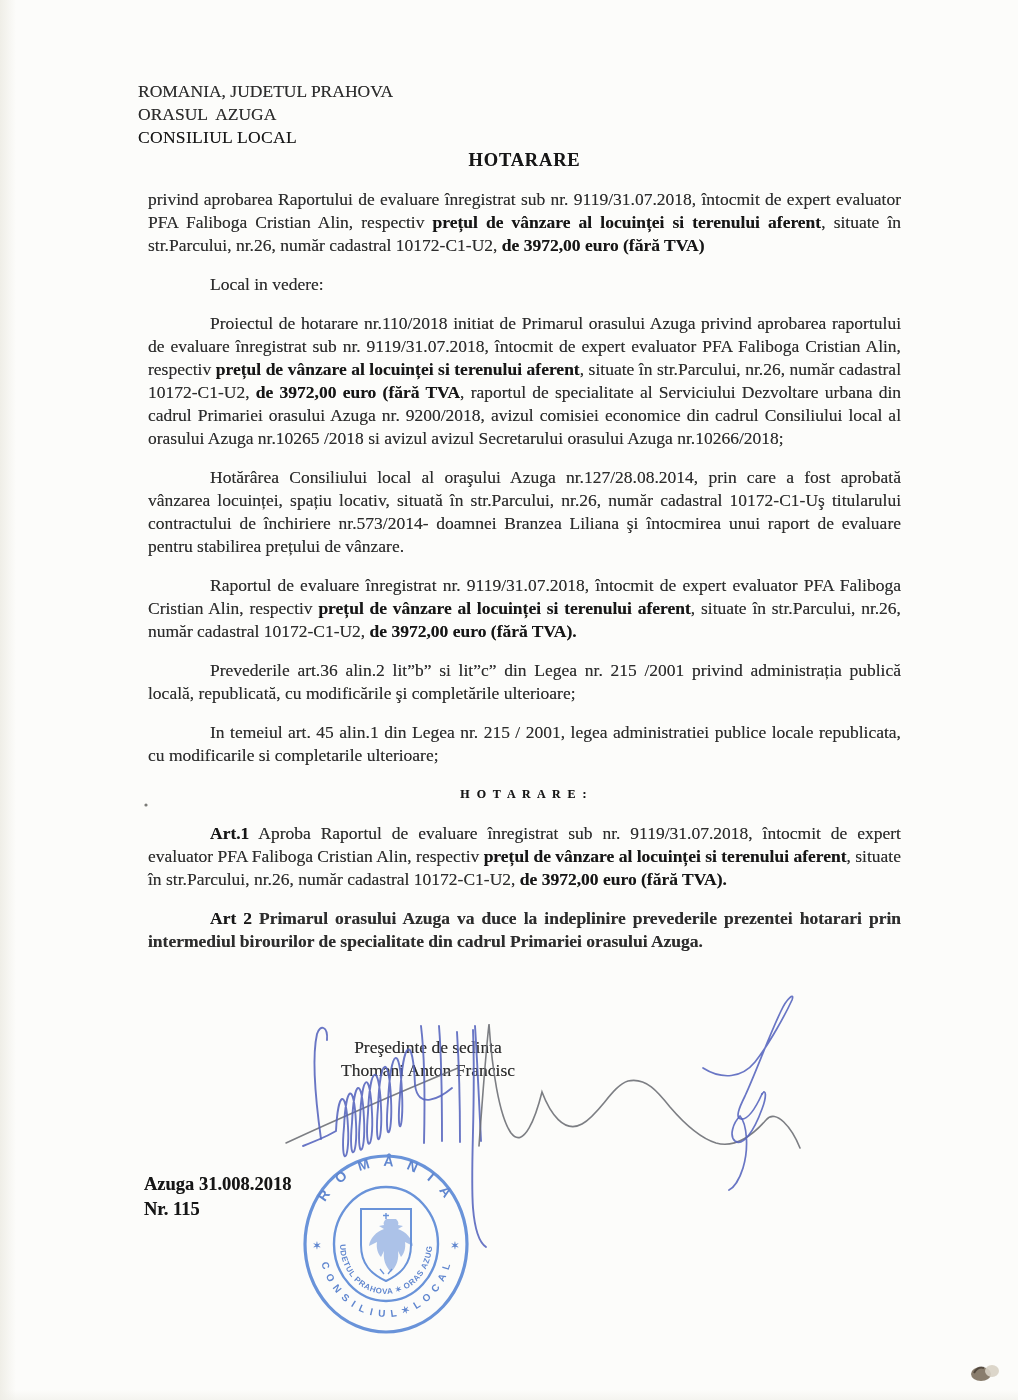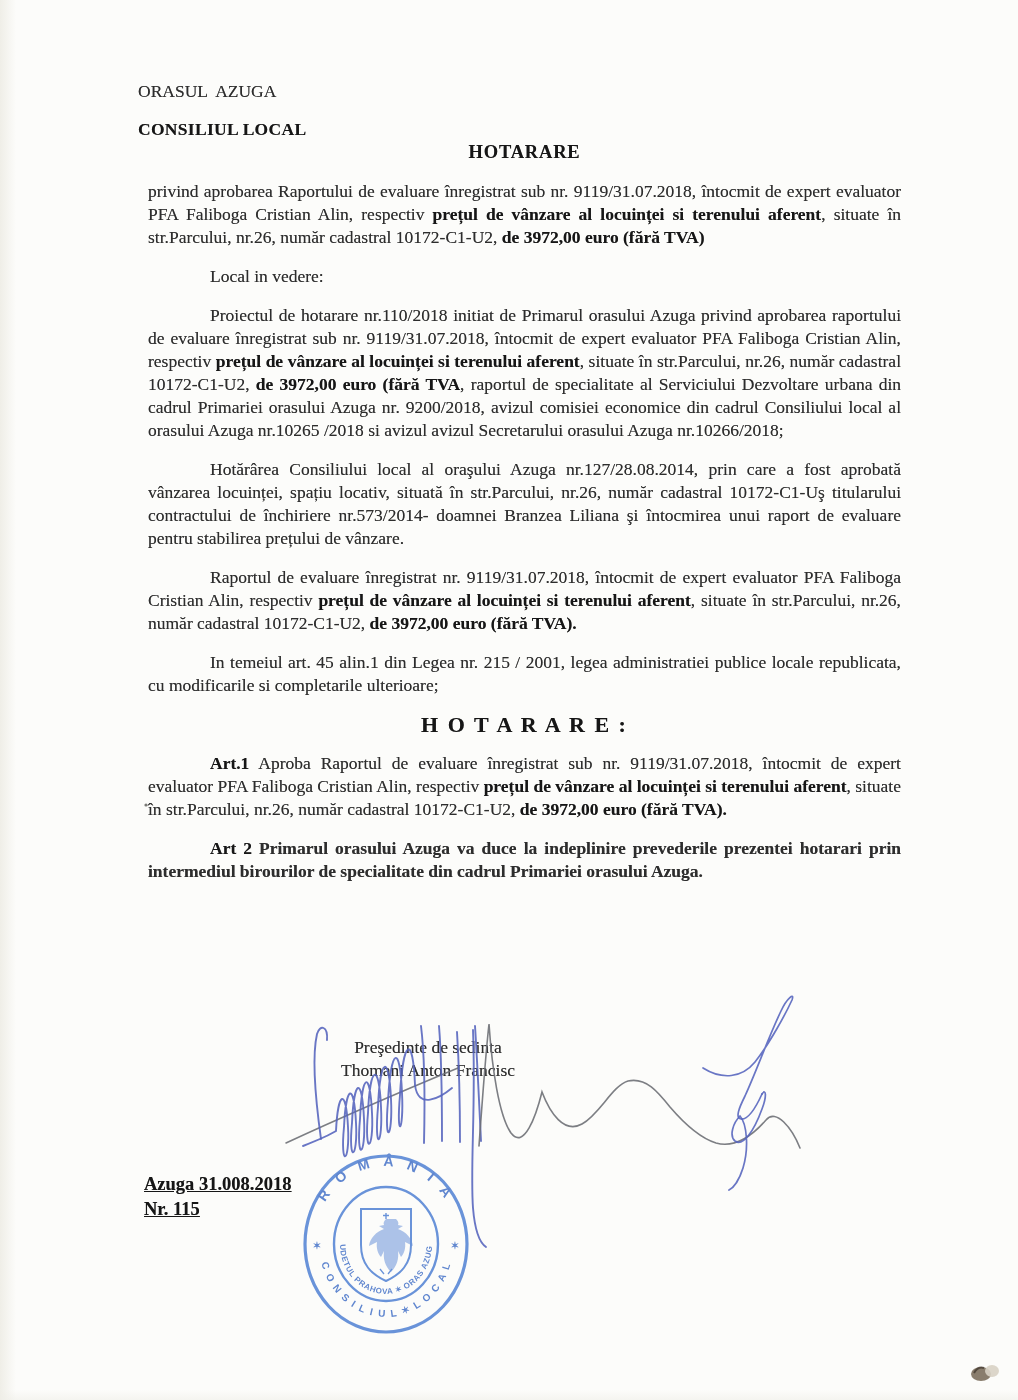--- a/index.html
+++ b/index.html
@@ -26,51 +26,50 @@
   }
   .doc{
     position:absolute;left:132px;top:80px;width:785px;
     font-size:17.5px;line-height:23px;
     text-align:justify;
     text-shadow:0 0 .5px rgba(45,45,45,.55);
   }
   .doc b{color:var(--ink-bold);}
   .header{text-align:left;margin-left:6px;}
   .header-line{white-space:pre;}
-  .hdr-bold{font-weight:bold;color:var(--ink-bold);letter-spacing:.3px;margin-top:15px;}
+  .hdr-bold{font-weight:normal;color:var(--ink-bold);letter-spacing:.3px;}
   .title{
     text-align:center;font-weight:bold;color:var(--ink-bold);
     margin-top:0;letter-spacing:.8px;font-size:18.5px;
   }
   p.para{margin:16px;}
   p.indent{text-indent:62px;}
   .gap-avand{margin-top:43px;}
   .adopt{
     margin-top:18px;padding-left:66px;font-weight:bold;color:var(--ink-bold);
     text-align:left;letter-spacing:.2px;
   }
   .decision-heading{
     margin-top:20px;text-align:center;font-weight:bold;color:var(--ink-bold);
-    font-size:22px;letter-spacing:2px;
+    font-size:12px;letter-spacing:2px;
   }
   .art1{margin-top:17px;}
   .art2{margin-top:23px;font-weight:bold;}
   .sig-block{
     position:absolute;font-size:17.5px;line-height:23px;
     text-shadow:0 0 .5px rgba(45,45,45,.5);
   }
   .sig-left{left:318px;top:1036px;width:220px;text-align:center;}
   .sig-right{left:662px;top:1036px;width:198px;text-align:left;}
   .sig-right .sig-name{text-align:center;padding-left:30px;}
   .footer{
     position:absolute;left:144px;top:1172px;
     font-weight:bold;color:var(--ink-bold);
     font-size:18.5px;line-height:25px;
     text-shadow:0 0 .5px rgba(20,20,20,.5);
-    text-decoration:underline;
   }
   .ink-overlay{
     position:absolute;left:0;top:0;width:1018px;height:1400px;
     pointer-events:none;
   }
   .ink-blue{stroke:var(--signature-blue);fill:none;stroke-linecap:round;opacity:.88;}
   .ink-gray{stroke:var(--signature-gray);fill:none;stroke-linecap:round;opacity:.9;}
   .stamp{
     position:absolute;left:300px;top:1152px;width:172px;height:184px;
     opacity:.82;filter:blur(.3px);
@@ -80,32 +79,34 @@
   .st-fill{fill:var(--stamp-blue);}
 </style>
 </head>
 <body>
 
 <div class="page">
 
   <div class="doc">
 
     <div class="header">
+      <div class="header-line">ROMANIA, JUDETUL PRAHOVA</div>
       <div class="header-line">ORASUL  AZUGA</div>
       <div class="header-line hdr-bold">CONSILIUL LOCAL</div>
     </div>
 
     <div class="title">HOTARARE</div>
 
     <p class="para"><span>privind aprobarea Raportului de evaluare înregistrat sub nr. 9119/31.07.2018, întocmit de expert evaluator PFA Faliboga Cristian Alin, respectiv </span><b>prețul de vânzare al locuinței si terenului aferent</b><span>, situate în str.Parcului, nr.26, număr cadastral 10172-C1-U2, </span><b>de 3972,00 euro (fără TVA)</b></p>
 
     <p class="para indent gap-avand"><span>Local in vedere:</span></p>
     <p class="para indent"><span>Proiectul de hotarare nr.110/2018 initiat de Primarul orasului Azuga privind aprobarea raportului de evaluare înregistrat sub nr. 9119/31.07.2018, întocmit de expert evaluator PFA Faliboga Cristian Alin, respectiv </span><b>prețul de vânzare al locuinței si terenului aferent</b><span>, situate în str.Parcului, nr.26, număr cadastral 10172-C1-U2, </span><b>de 3972,00 euro (fără TVA</b><span>, raportul de specialitate al Serviciului Dezvoltare urbana din cadrul Primariei orasului Azuga nr. 9200/2018, avizul comisiei economice din cadrul Consiliului local al orasului Azuga nr.10265 /2018 si avizul avizul Secretarului orasului Azuga nr.10266/2018;</span></p>
     <p class="para indent"><span>Hotărârea Consiliului local al oraşului Azuga nr.127/28.08.2014, prin care a fost aprobată vânzarea locuinței, spațiu locativ, situată în str.Parcului, nr.26, număr cadastral 10172-C1-Uş titularului contractului de închiriere nr.573/2014- doamnei Branzea Liliana şi întocmirea unui raport de evaluare pentru stabilirea prețului de vânzare.</span></p>
     <p class="para indent"><span>Raportul de evaluare înregistrat nr. 9119/31.07.2018, întocmit de expert evaluator PFA Faliboga Cristian Alin, respectiv </span><b>prețul de vânzare al locuinței si terenului aferent</b><span>, situate în str.Parcului, nr.26, număr cadastral 10172-C1-U2, </span><b>de 3972,00 euro (fără TVA).</b></p>
+    <p class="para indent"><span>Prevederile art.36 alin.2 lit”b” si lit”c” din Legea nr. 215 /2001 privind administrația publică locală, republicată, cu modificările şi completările ulterioare;</span></p>
     <p class="para indent"><span>In temeiul art. 45 alin.1 din Legea nr. 215 / 2001, legea administratiei publice locale republicata, cu modificarile si completarile ulterioare;</span></p>
 
 
     <p class="para decision-heading">H O T A R A R E :</p>
 
     <p class="para indent art1"><b>Art.1</b><span> Aproba Raportul de evaluare înregistrat sub nr. 9119/31.07.2018, întocmit de expert evaluator PFA Faliboga Cristian Alin, respectiv </span><b>prețul de vânzare al locuinței si terenului aferent</b><span>, situate în str.Parcului, nr.26, număr cadastral 10172-C1-U2, </span><b>de 3972,00 euro (fără TVA).</b></p>
     <p class="para indent art2"><b>Art 2</b><span> Primarul orasului Azuga va duce la indeplinire prevederile prezentei hotarari prin intermediul birourilor de specialitate din cadrul Primariei orasului Azuga.</span></p>
 
   </div>
 

